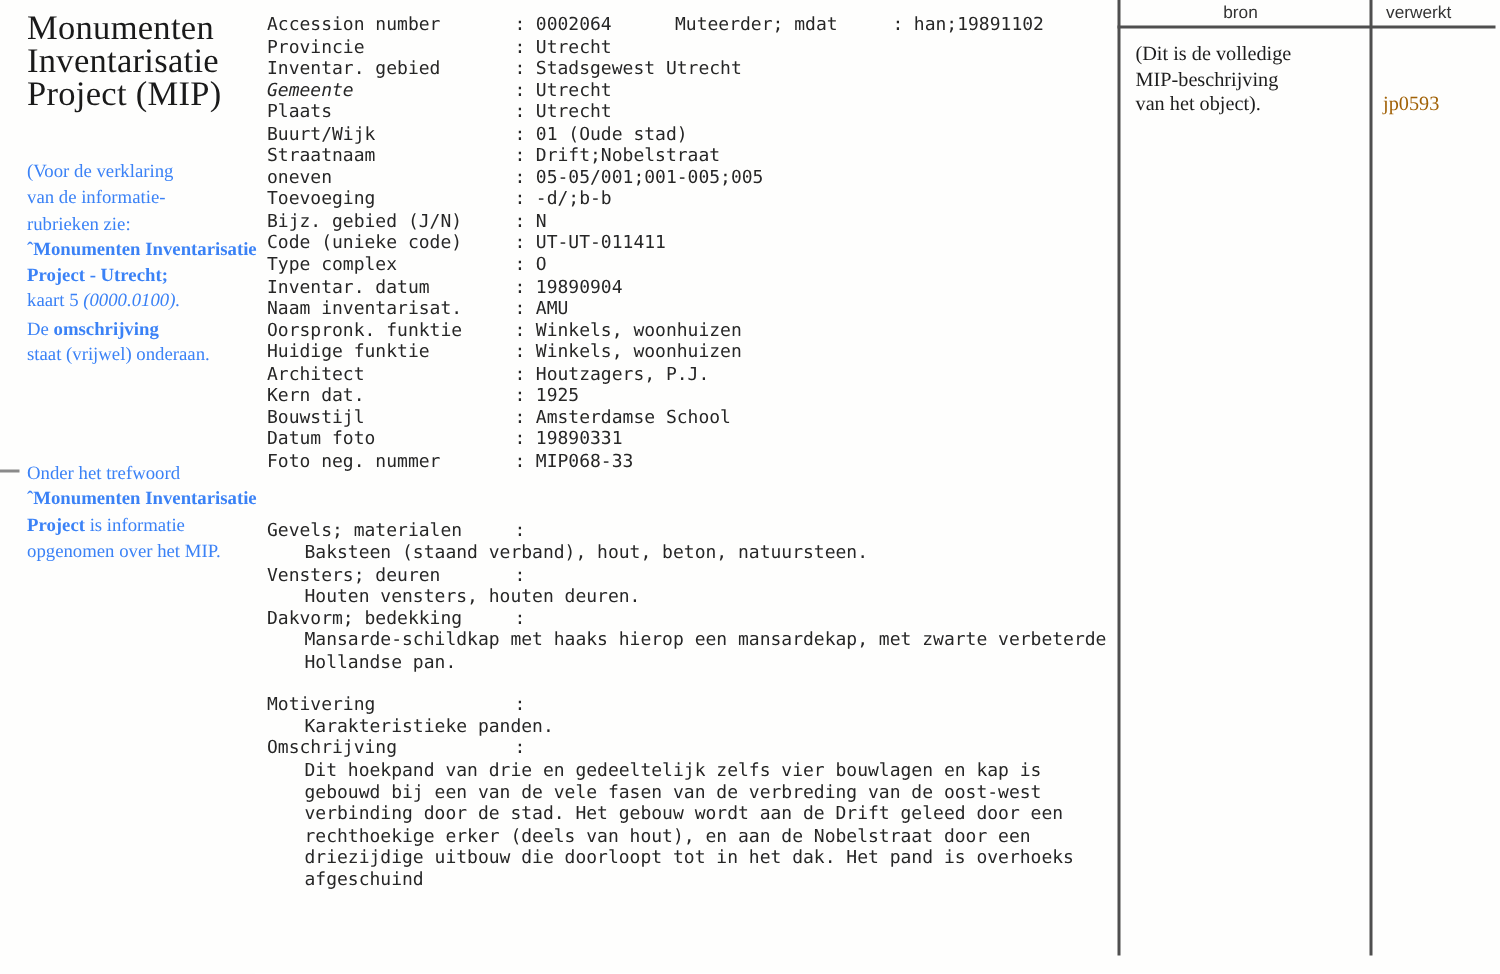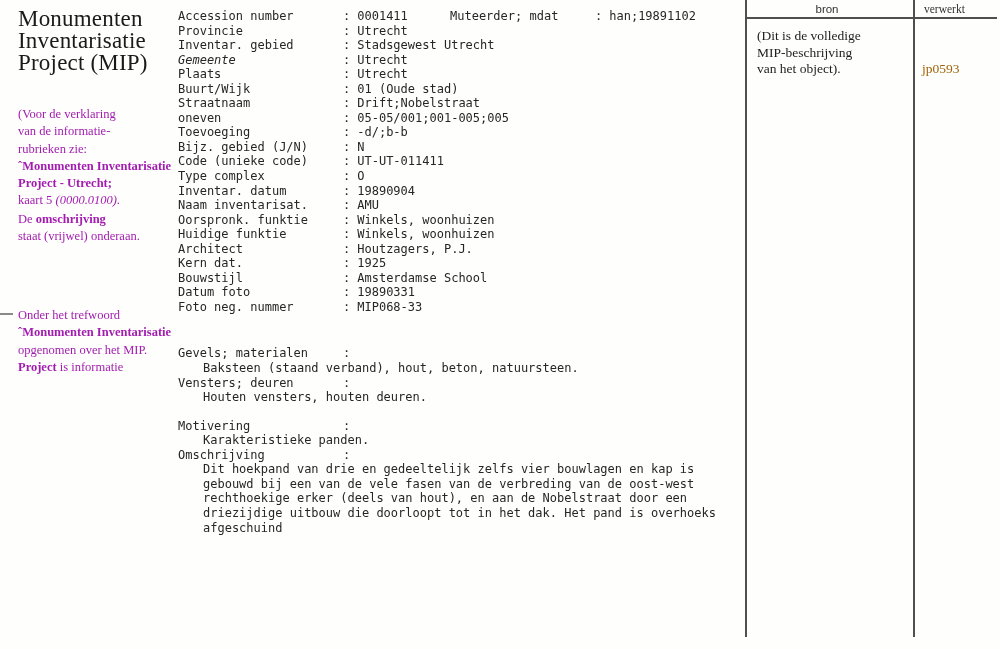--- a/index.html
+++ b/index.html
@@ -1,21 +1,21 @@
 <!DOCTYPE html>
 <html><head>
 <meta charset="utf-8">
 <style>
   html,body{margin:0;padding:0;background:#ffffff;}
   .page{position:relative;width:1000px;height:649px;background:#fefefdF;background:#fefefd;overflow:hidden;
         font-family:"Liberation Serif",serif;color:#1e1e1e;}
 
   
   .sb-title{position:absolute;left:18px;top:8px;font-size:23px;line-height:22px;color:#1a1a1a;letter-spacing:.2px;}
-  .sb-note{position:absolute;left:18px;font-size:12.5px;line-height:17.3px;white-space:nowrap;color:#a21caf;}
+  .sb-note{position:absolute;left:18px;font-size:12.5px;line-height:17.3px;white-space:nowrap;color:#3b82f6;}
   #note1{top:106px;} #note2{top:211px;} #note3{top:307px;}
   .b{font-weight:bold;} .i{font-style:italic;}
   .tick{position:absolute;left:0;top:313px;width:13px;height:2px;background:#8a8a8a;}
 
   
   .typed{font-family:"DejaVu Sans Mono",monospace;font-size:12px;line-height:14.55px;color:#262626;}
   .main{position:absolute;left:178px;top:9px;width:578px;}
   .row,.s-head{white-space:nowrap;}
   .f-label,.s-label{display:inline-block;min-width:165px;}
   .f-value,.m-value{margin-left:7px;}
@@ -26,21 +26,21 @@
   .sections{margin-top:32px;}
   .s-line{padding-left:25px;white-space:nowrap;}
   .gap{margin-top:14px;}
 
   
   .vline{position:absolute;top:0;width:2px;height:637px;background:#4f4f4f;}
   #vline1{left:745px;} #vline2{left:913px;}
   .hline{position:absolute;left:745px;top:17px;width:252px;height:2px;background:#4f4f4f;}
   .col-header{position:absolute;top:3px;font-family:"Liberation Sans",sans-serif;font-size:11.5px;color:#333;}
   #hdr-bron{left:747px;width:160px;text-align:center;}
-  #hdr-verwerkt{left:924px;font-family:Liberation Serif, serif;}
+  #hdr-verwerkt{left:924px;}
   .rp-note{position:absolute;left:757px;top:28px;font-size:13.5px;line-height:16.6px;color:#1d1d1d;}
   .rp-code{position:absolute;left:922px;top:61px;font-size:13.5px;color:#a16207;}
 </style>
 </head>
 <body>
 
 <div class="page">
 
   <div class="sb-title">
     <div>Monumenten</div>
@@ -60,34 +60,34 @@
   <div class="sb-note" id="note2">
     <div><span>De </span><span class="b">omschrijving</span></div>
     <div>staat (vrijwel) onderaan.</div>
   </div>
 
   <div class="tick"></div>
 
   <div class="sb-note" id="note3">
     <div>Onder het trefwoord</div>
     <div class="b">ˆMonumenten Inventarisatie</div>
+    <div><span class="b">Project</span><span> is informatie</span></div>
     <div>opgenomen over het MIP.</div>
-    <div><span class="b">Project</span><span> is informatie</span></div>
   </div>
 
   <div class="main typed">
 
     <div class="muteerder">
       <span class="m-label">Muteerder; mdat</span><span>:</span><span class="m-value">han;19891102</span>
     </div>
 
     <div class="rows">
 
         <div class="row">
-          <span class="f-label">Accession number</span><span>:</span><span class="f-value">0001411</span>
+          <span class="f-label">Accession number</span><span>:</span><span class="f-value">0002064</span>
         </div>
 
         <div class="row">
           <span class="f-label">Provincie</span><span>:</span><span class="f-value">Utrecht</span>
         </div>
 
         <div class="row">
           <span class="f-label">Inventar. gebied</span><span>:</span><span class="f-value">Stadsgewest Utrecht</span>
         </div>
 
@@ -175,35 +175,44 @@
       </div>
 
       <div class="section">
         <div class="s-head"><span class="s-label">Vensters; deuren</span><span>:</span></div>
         <div>
 
         <div class="s-line">Houten vensters, houten deuren.</div>
           </div>
       </div>
 
+      <div class="section">
+        <div class="s-head"><span class="s-label">Dakvorm; bedekking</span><span>:</span></div>
+        <div>
+
+        <div class="s-line">Mansarde-schildkap met haaks hierop een mansardekap, met zwarte verbeterde</div>
+            <div class="s-line">Hollandse pan.</div>
+          </div>
+      </div>
 
       <div class="section gap">
         <div class="s-head"><span class="s-label">Motivering</span><span>:</span></div>
         <div>
 
         <div class="s-line">Karakteristieke panden.</div>
           </div>
       </div>
 
       <div class="section">
         <div class="s-head"><span class="s-label">Omschrijving</span><span>:</span></div>
         <div>
 
         <div class="s-line">Dit hoekpand van drie en gedeeltelijk zelfs vier bouwlagen en kap is</div>
             <div class="s-line">gebouwd bij een van de vele fasen van de verbreding van de oost-west</div>
+            <div class="s-line">verbinding door de stad. Het gebouw wordt aan de Drift geleed door een</div>
             <div class="s-line">rechthoekige erker (deels van hout), en aan de Nobelstraat door een</div>
             <div class="s-line">driezijdige uitbouw die doorloopt tot in het dak. Het pand is overhoeks</div>
             <div class="s-line">afgeschuind</div>
           </div>
       </div>
 
     </div>
   </div>
 
   <div class="vline" id="vline1"></div>

